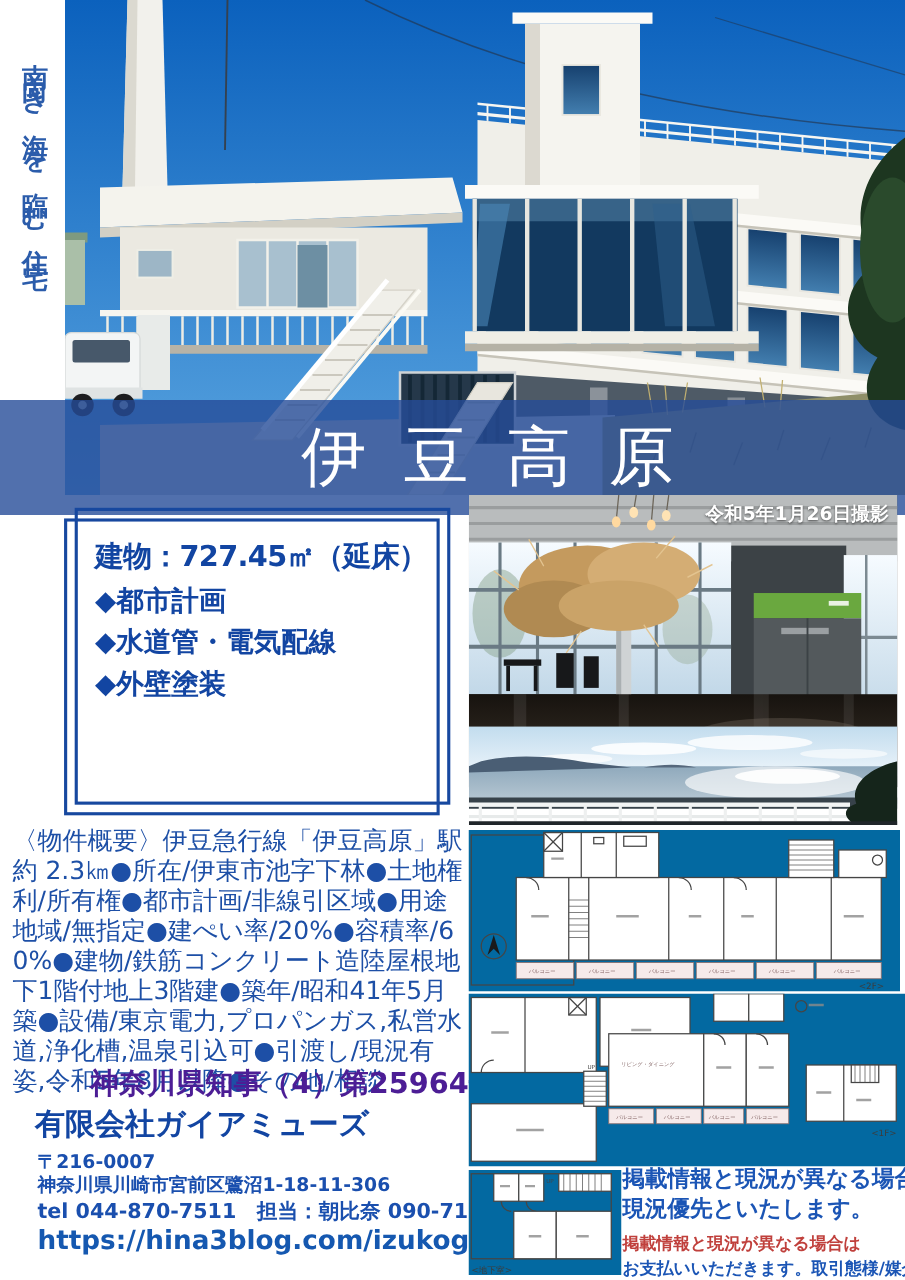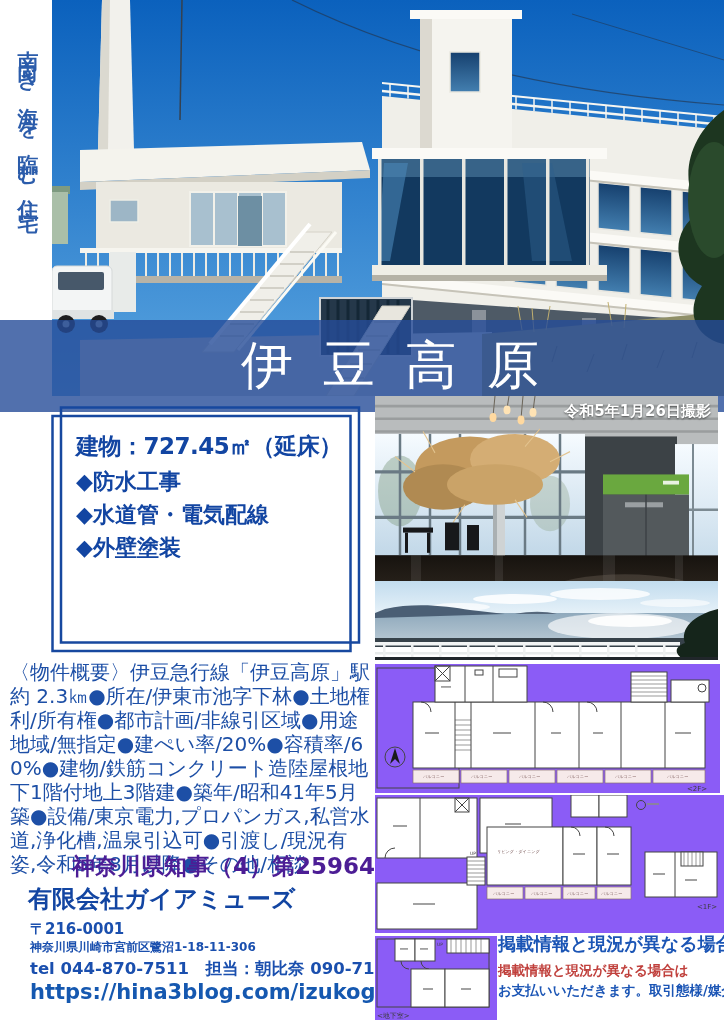--- a/index.html
+++ b/index.html
@@ -46,35 +46,35 @@
 
   
   .overview { left:10px; top:660px; width:362px; color:#1d4fa6;
     font-size:20px; font-weight:400; line-height:24px; word-break:break-all; }
   .overview .note { margin-top:0; }
 
   
   .license   { left:28px; top:851px; font-size:23px; font-weight:700; color:#4c1d95; white-space:nowrap;margin-left:44px; }
   .agency    { left:28px; top:883px; font-size:24px; font-weight:700; color:#1245a2; white-space:nowrap; }
   .postal    { left:30px; top:920px; font-size:15px; font-weight:600; color:#1a4fae; }
-  .address   { left:30px; top:939px; font-size:12px; font-weight:600; color:#1a4fae; }
+  .address   { left:30px; top:939px; font-size:15px; font-weight:600; color:#1a4fae; }
   .telline   { left:30px; top:958px; font-size:16.5px; font-weight:600; color:#1a4fae; white-space:nowrap; }
   .url       { left:30px; top:980px; font-size:21px; font-weight:700; color:#1558b0; text-decoration:none; display:block; }
 
   
   .photo-interior { left:375px; top:396px; width:343px; height:234px; overflow:hidden; }
   .photo-interior svg, .photo-ocean svg { display:block; width:100%; height:100%; }
   .photo-date {
     position:absolute; right:7px; top:6px; color:#ffffff;
     font-size:15px; font-weight:600; text-shadow:0 1px 2px rgba(0,0,0,.6);
   }
   .photo-ocean { left:375px; top:581px; width:343px; height:79px; overflow:hidden; }
 
   
-  .fp { background:#8b5cf6; }
+  .fp { background:#0369a1; }
   .fp svg { display:block; width:100%; height:100%; }
   .fp-2f { left:375px; top:664px; width:345px; height:129px; }
   .fp-1f { left:375px; top:795px; width:349px; height:138px; }
   .fp-b1 { left:375px; top:936px; width:122px; height:84px; }
 
   
   .disclaimer { left:498px; top:932px; width:226px; }
   .disc-big   { font-size:18px; font-weight:700; color:#1b55b5; line-height:24px; white-space:nowrap; }
   .disc-red   { font-size:13.5px; font-weight:700; color:#c0403c; margin-top:6px; white-space:nowrap; }
   .disc-blue  { font-size:13.5px; font-weight:700; color:#1b55b5; margin-top:2px; white-space:nowrap; }
@@ -305,34 +305,34 @@
 </div>
 
 <div class="abs info-box">
   <svg class="frame" viewBox="0 0 312 250">
     <rect x="11" y="2.5" width="298" height="235" fill="none" stroke="#17489f" stroke-width="2.5"></rect>
     <rect x="2.5" y="11" width="298" height="235" fill="none" stroke="#17489f" stroke-width="2.5"></rect>
   </svg>
   <div class="box-content">
     <div class="area-line">建物：727.45㎡（延床）</div>
     <ul class="works-list">
-      <li>◆防水工事</li>
+      <li>◆都市計画</li>
       <li>◆水道管・電気配線</li>
       <li>◆外壁塗装</li>
     </ul>
   </div>
 </div>
 
 <div class="abs overview">
   <div>〈物件概要〉伊豆急行線「伊豆高原」駅約 2.3㎞●所在/伊東市池字下林●土地権利/所有権●都市計画/非線引区域●用途地域/無指定●建ぺい率/20%●容積率/60%●建物/鉄筋コンクリート造陸屋根地下1階付地上3階建●築年/昭和41年5月築●設備/東京電力,プロパンガス,私営水道,浄化槽,温泉引込可●引渡し/現況有姿,令和5年8月以降●その他/相談</div>
 </div>
 
 <div class="abs license">神奈川県知事（4）第25964号</div>
 <div class="abs agency">有限会社ガイアミューズ</div>
-<div class="abs postal">〒216-0001</div>
+<div class="abs postal">〒216-0007</div>
 <div class="abs address">神奈川県川崎市宮前区鷺沼1-18-11-306</div>
 <div class="abs telline">tel 044-870-7511　担当：朝比奈 090-7179-8070</div>
 <a class="abs url" href="#">https://hina3blog.com/izukogen/</a>
 
 <div class="abs photo-interior">
   <svg viewBox="0 0 343 185" preserveAspectRatio="none">
     <defs>
       <linearGradient id="win" x1="0" y1="0" x2="0" y2="1">
         <stop offset="0" stop-color="#f6fbff"></stop>
           <stop offset="1" stop-color="#c2d8e8"></stop>
@@ -634,15 +634,16 @@
         <rect x="45" y="12" width="8" height="1.8"></rect>
         <rect x="48" y="52" width="10" height="2"></rect>
         <rect x="86" y="52" width="10" height="2"></rect>
       </g>
     <text x="2" y="82" class="tag">&lt;地下室&gt;</text>
   </svg>
 </div>
 
 <div class="abs disclaimer">
   <div class="disc-big">掲載情報と現況が異なる場合は</div>
+  <div class="disc-big">現況優先といたします。</div>
   <div class="disc-red">掲載情報と現況が異なる場合は</div>
   <div class="disc-blue">お支払いいただきます。取引態様/媒介</div>
 </div>
 
 </body></html>

